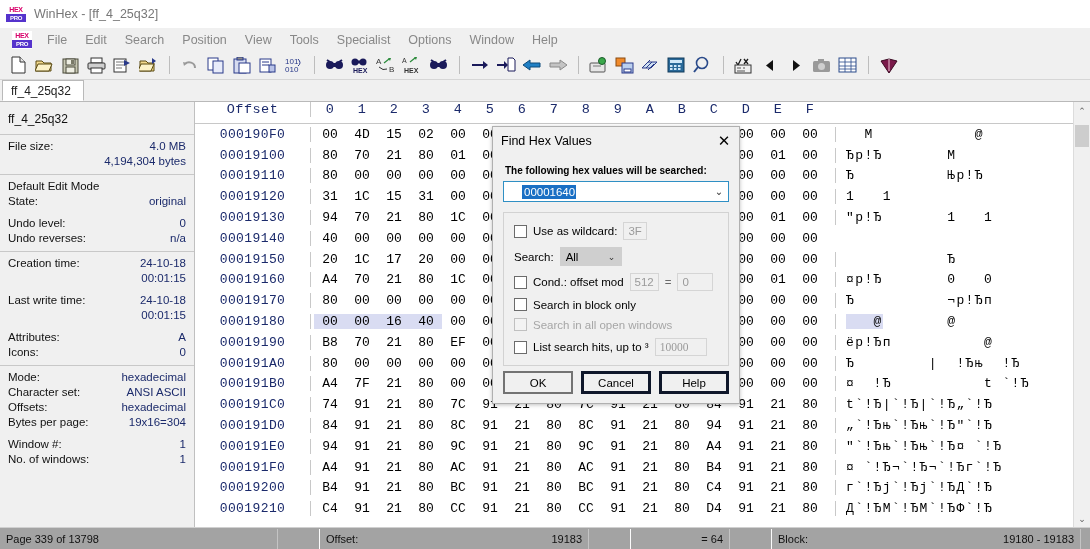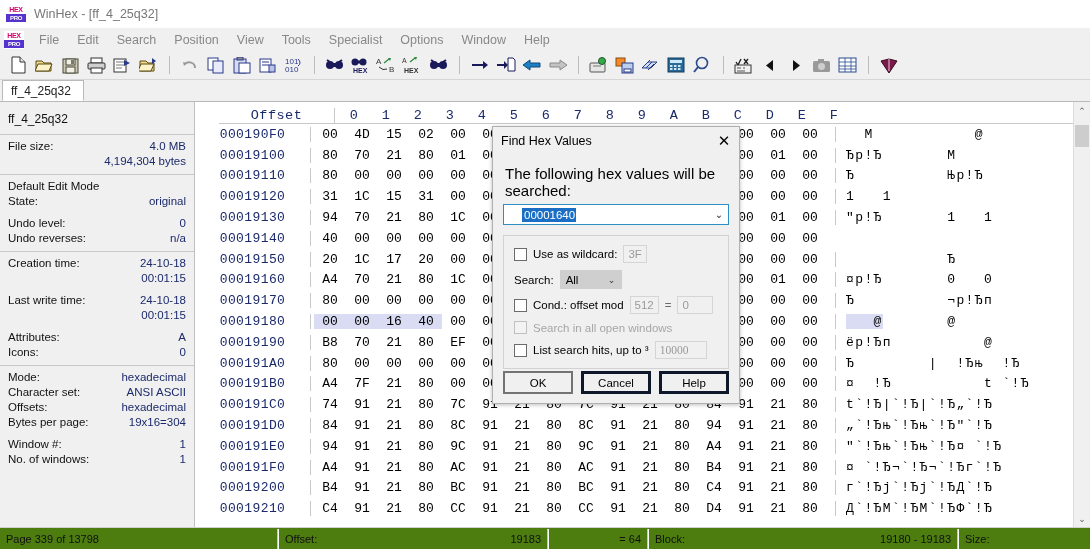--- a/index.html
+++ b/index.html
@@ -51,21 +51,21 @@
     font-size: 12.5px;
     color: #777;
     font-family: "Liberation Sans", sans-serif;
   }
 
   
   .menubar {
     height: 23px;
     background: #f0f0f0;
     display: flex; align-items: center;
-    padding-left: 4px;
+    padding-left: 12px;
     flex: 0 0 23px;
   }
   .menubar .app-logo { margin-right: 6px; }
   .menu-item {
     padding: 2px 9px;
     font-size: 12.5px;
     color: #888;
     white-space: nowrap;
     font-family: "Liberation Sans", sans-serif;
   }
@@ -164,27 +164,26 @@
   }
   .hexcontent {
     flex: 1 1 auto;
     position: relative;
     font-family: "Liberation Mono", monospace;
     font-size: 13px;
   }
   .hex-header {
     height: 22px;
     display: flex;
-    align-items: flex-end;
+    align-items: flex-start;
     border-bottom: 1px solid #c8c8c8;
     color: #1b2a6b;
     font-family: "Liberation Mono", monospace;
     font-size: 13.5px;
     letter-spacing: 0.5px;
-    margin-left: 24px;
   }
   .col-offset {
     width: 115px;
     flex: 0 0 115px;
     text-align: center;
     color: #1b2a6b;
   }
   .col-hex {
     width: 525px;
     flex: 0 0 525px;
@@ -238,26 +237,27 @@
   .vs-thumb {
     position: absolute; left: 1px; right: 1px;
     top: 6px; height: 22px;
     background: #cdcdcd;
   }
 
   
   .statusbar {
     height: 22px;
     flex: 0 0 22px;
-    background: #4d7c0f;
+    background: #a3a3a3;
     border-top: 1px solid #d0d0d0;
     display: flex;
     align-items: center;
     font-size: 11px;
     color: #111;
+    gap: 41px;
   }
   .sb-cell {
     height: 20px;
     display: flex; align-items: center;
     border-right: 1px solid #c4c4c4;
     border-left: 1px solid #fcfcfc;
     padding: 0 6px;
   }
   .sb-cell .lbl { white-space: nowrap; }
   .sb-cell .val { margin-left: auto; white-space: nowrap; }
@@ -288,23 +288,24 @@
   }
   .dlg-close {
     margin-left: auto;
     width: 30px; height: 26px;
     display: flex; align-items: center; justify-content: center;
     font-size: 15px; color: #000;
     font-family: "Liberation Sans", sans-serif;
   }
   .dlg-body { padding: 6px 10px 0 10px; }
   .dlg-prompt {
-    font-size: 15px;
+    font-size: 10px;
     color: #000;
     margin: 4px 0 5px 2px;
+    font-weight: bold;
   }
   .combo {
     height: 21px;
     border: 1px solid #2f8fc4;
     background: #ffffff;
     display: flex; align-items: center;
     padding-left: 18px;
   }
   .combo .txt {
     font-family: "Liberation Sans", sans-serif;
@@ -1225,20 +1226,24 @@
           </div>
 
           <div class="chkrow">
             <span class="chk"></span>
             <span class="lbl-txt">Cond.: offset mod</span>
             <span class="minibox">512</span>
             <span class="lbl-txt" style="margin-left:6px;color:#6a6a6a;">=</span>
             <span class="minibox" style="width:36px;">0</span>
           </div>
 
+          <div class="chkrow">
+            <span class="chk"></span>
+            <span class="lbl-txt">Search in block only</span>
+          </div>
 
           <div class="chkrow">
             <span class="chk dim"></span>
             <span class="lbl-txt dim">Search in all open windows</span>
           </div>
 
           <div class="chkrow">
             <span class="chk"></span>
             <span class="lbl-txt">List search hits, up to ³</span>
             <span class="minibox" style="width:52px;font-family:Liberation Serif, serif;">10000</span>

